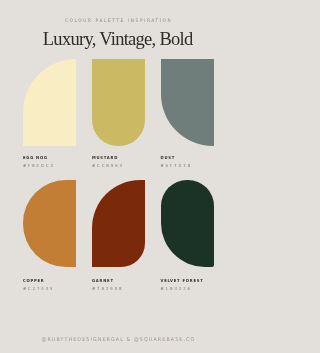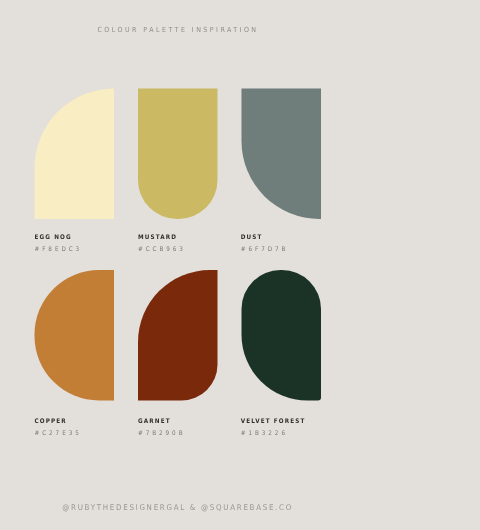--- a/index.html
+++ b/index.html
@@ -76,20 +76,21 @@
     color: #9C9691;
     text-indent: 0.9px;
   }
 </style>
 </head>
 <body>
 
 <div class="page">
 
   <div class="eyebrow">COLOUR PALETTE INSPIRATION</div>
+  <div class="title">Luxury, Vintage, Bold</div>
 
   <div id="grid">
       <div class="cell" style="left: 23px; top: 59px;">
         <div class="shape" style="background: rgb(248, 237, 195); border-radius: 53px 0px 0px;"></div>
         <div class="label" style="top: 95.6px;">EGG NOG</div>
         <div class="hex" style="top: 103.7px;">#F8EDC3</div>
       </div>
       <div class="cell" style="left: 92px; top: 59px;">
         <div class="shape" style="background: rgb(204, 185, 99); border-radius: 0px 0px 26px 26px;"></div>
         <div class="label" style="top: 95.6px;">MUSTARD</div>

